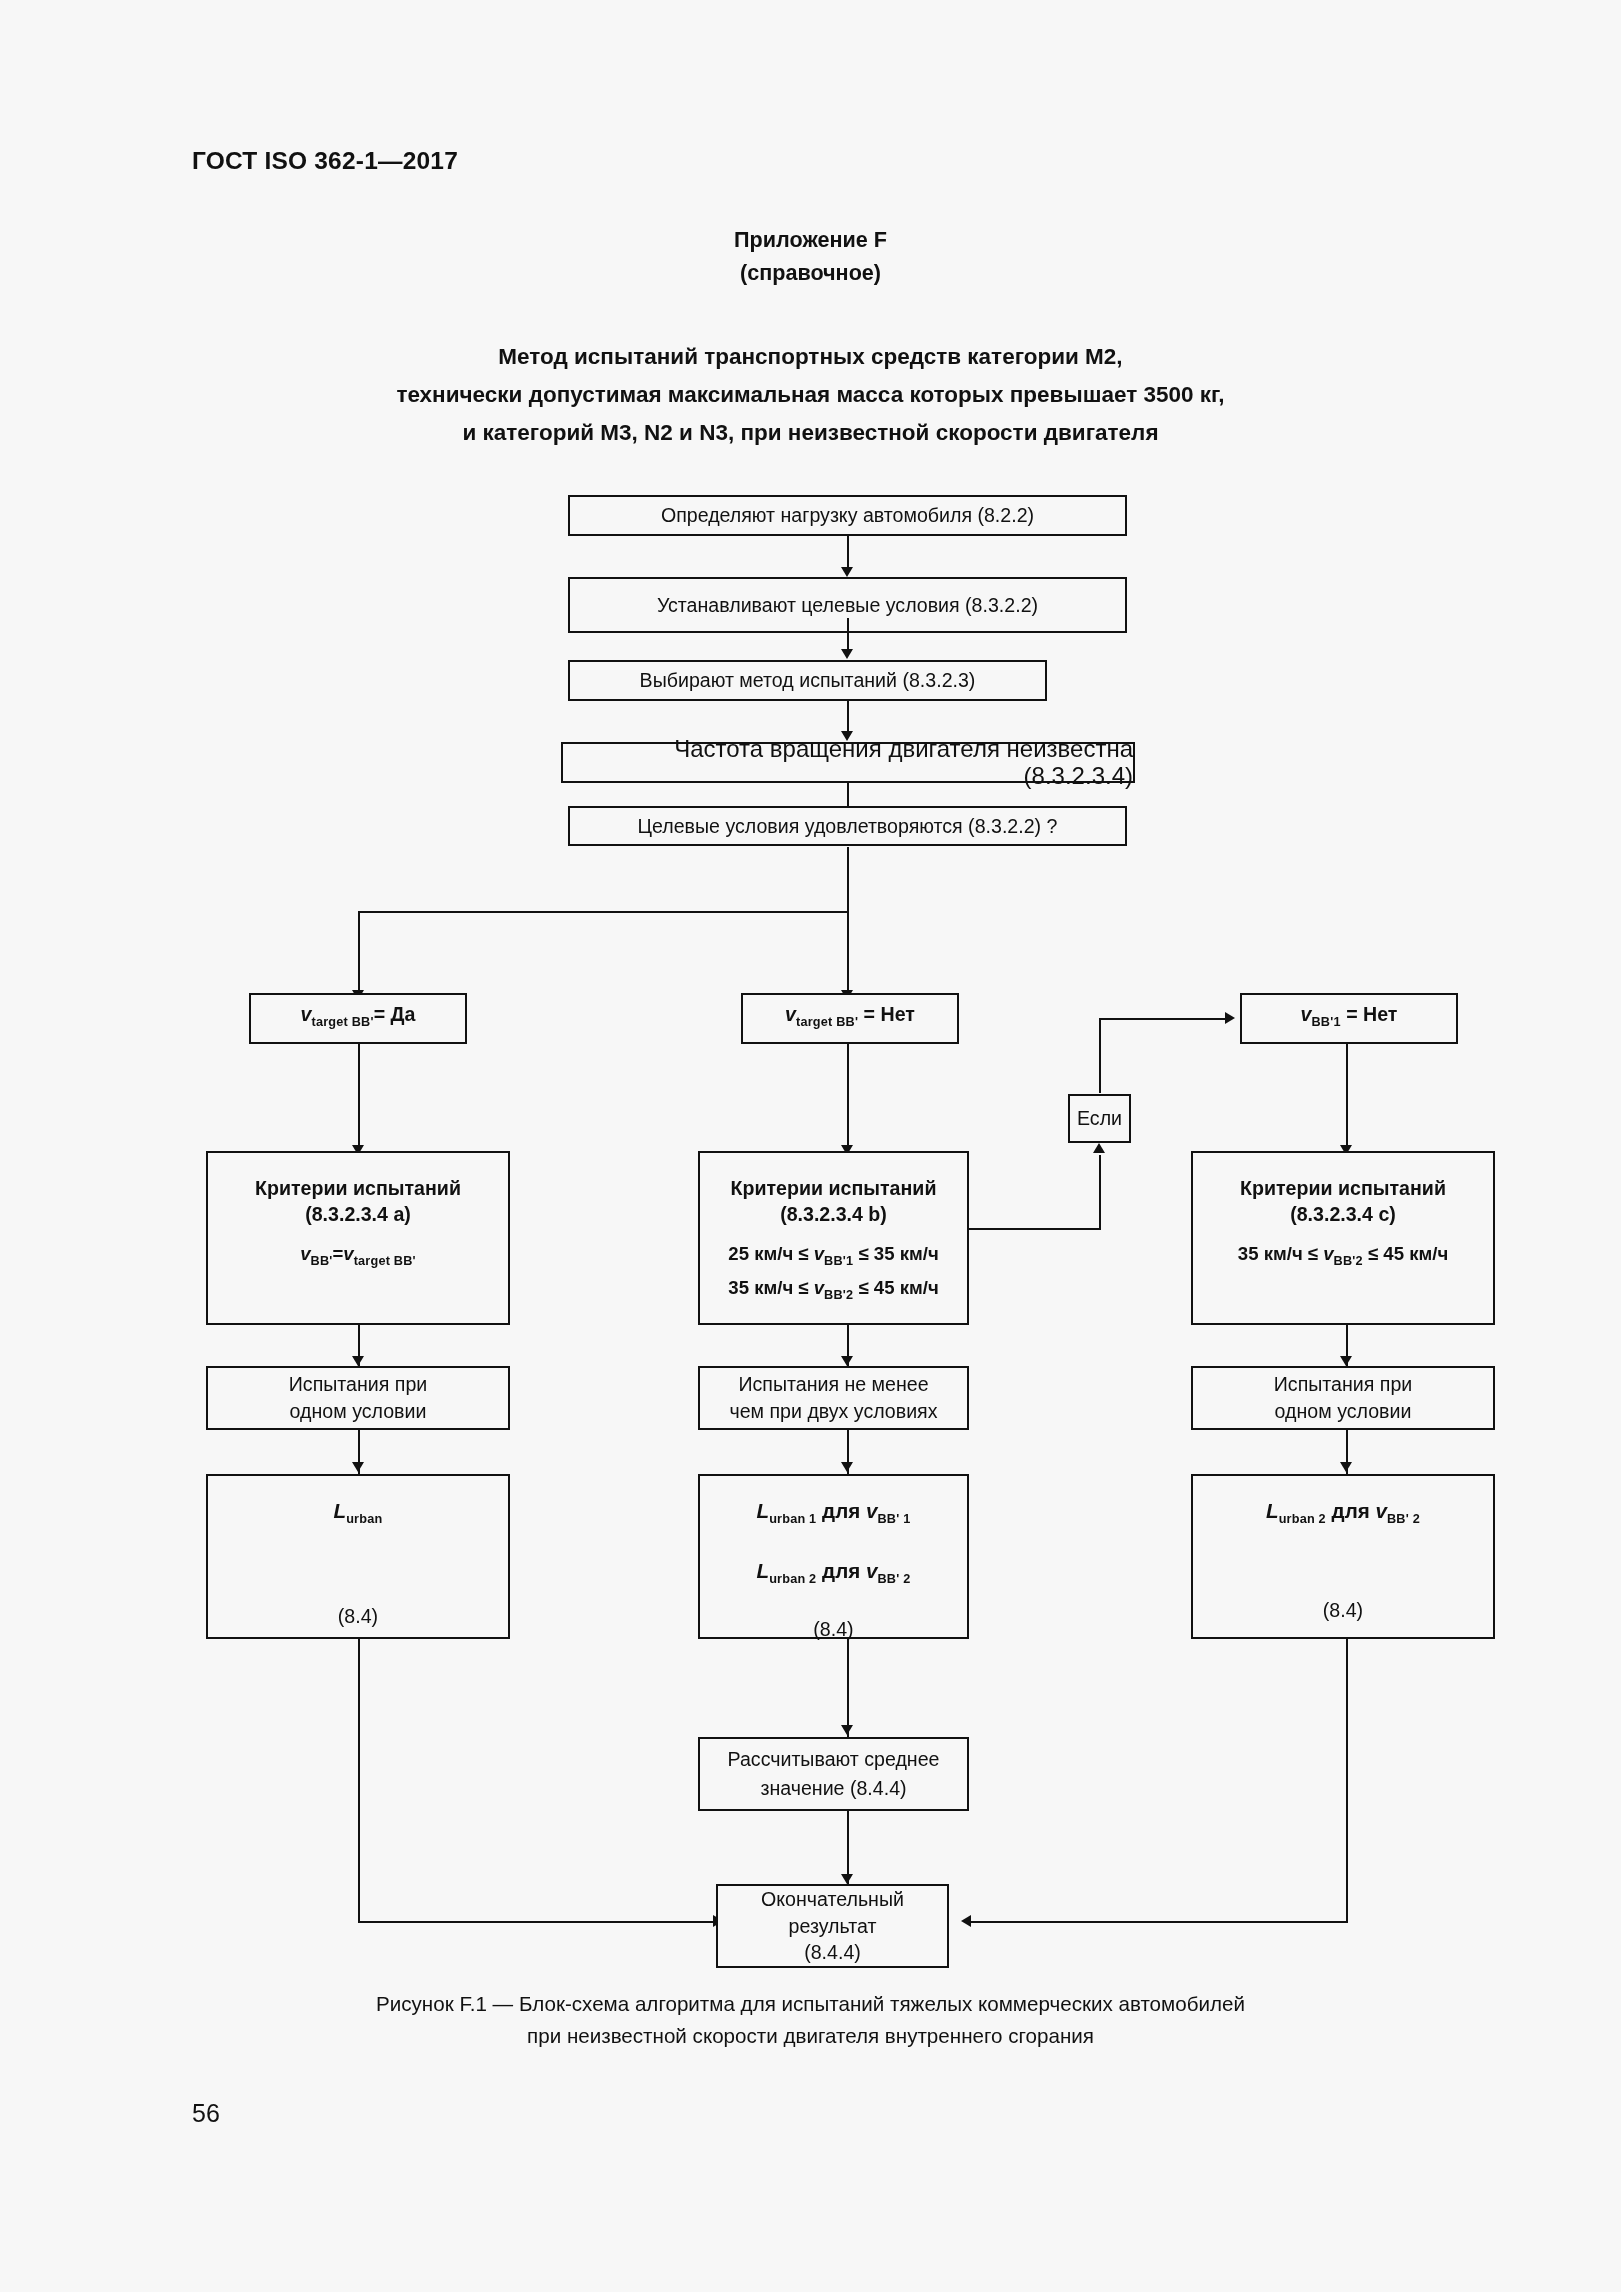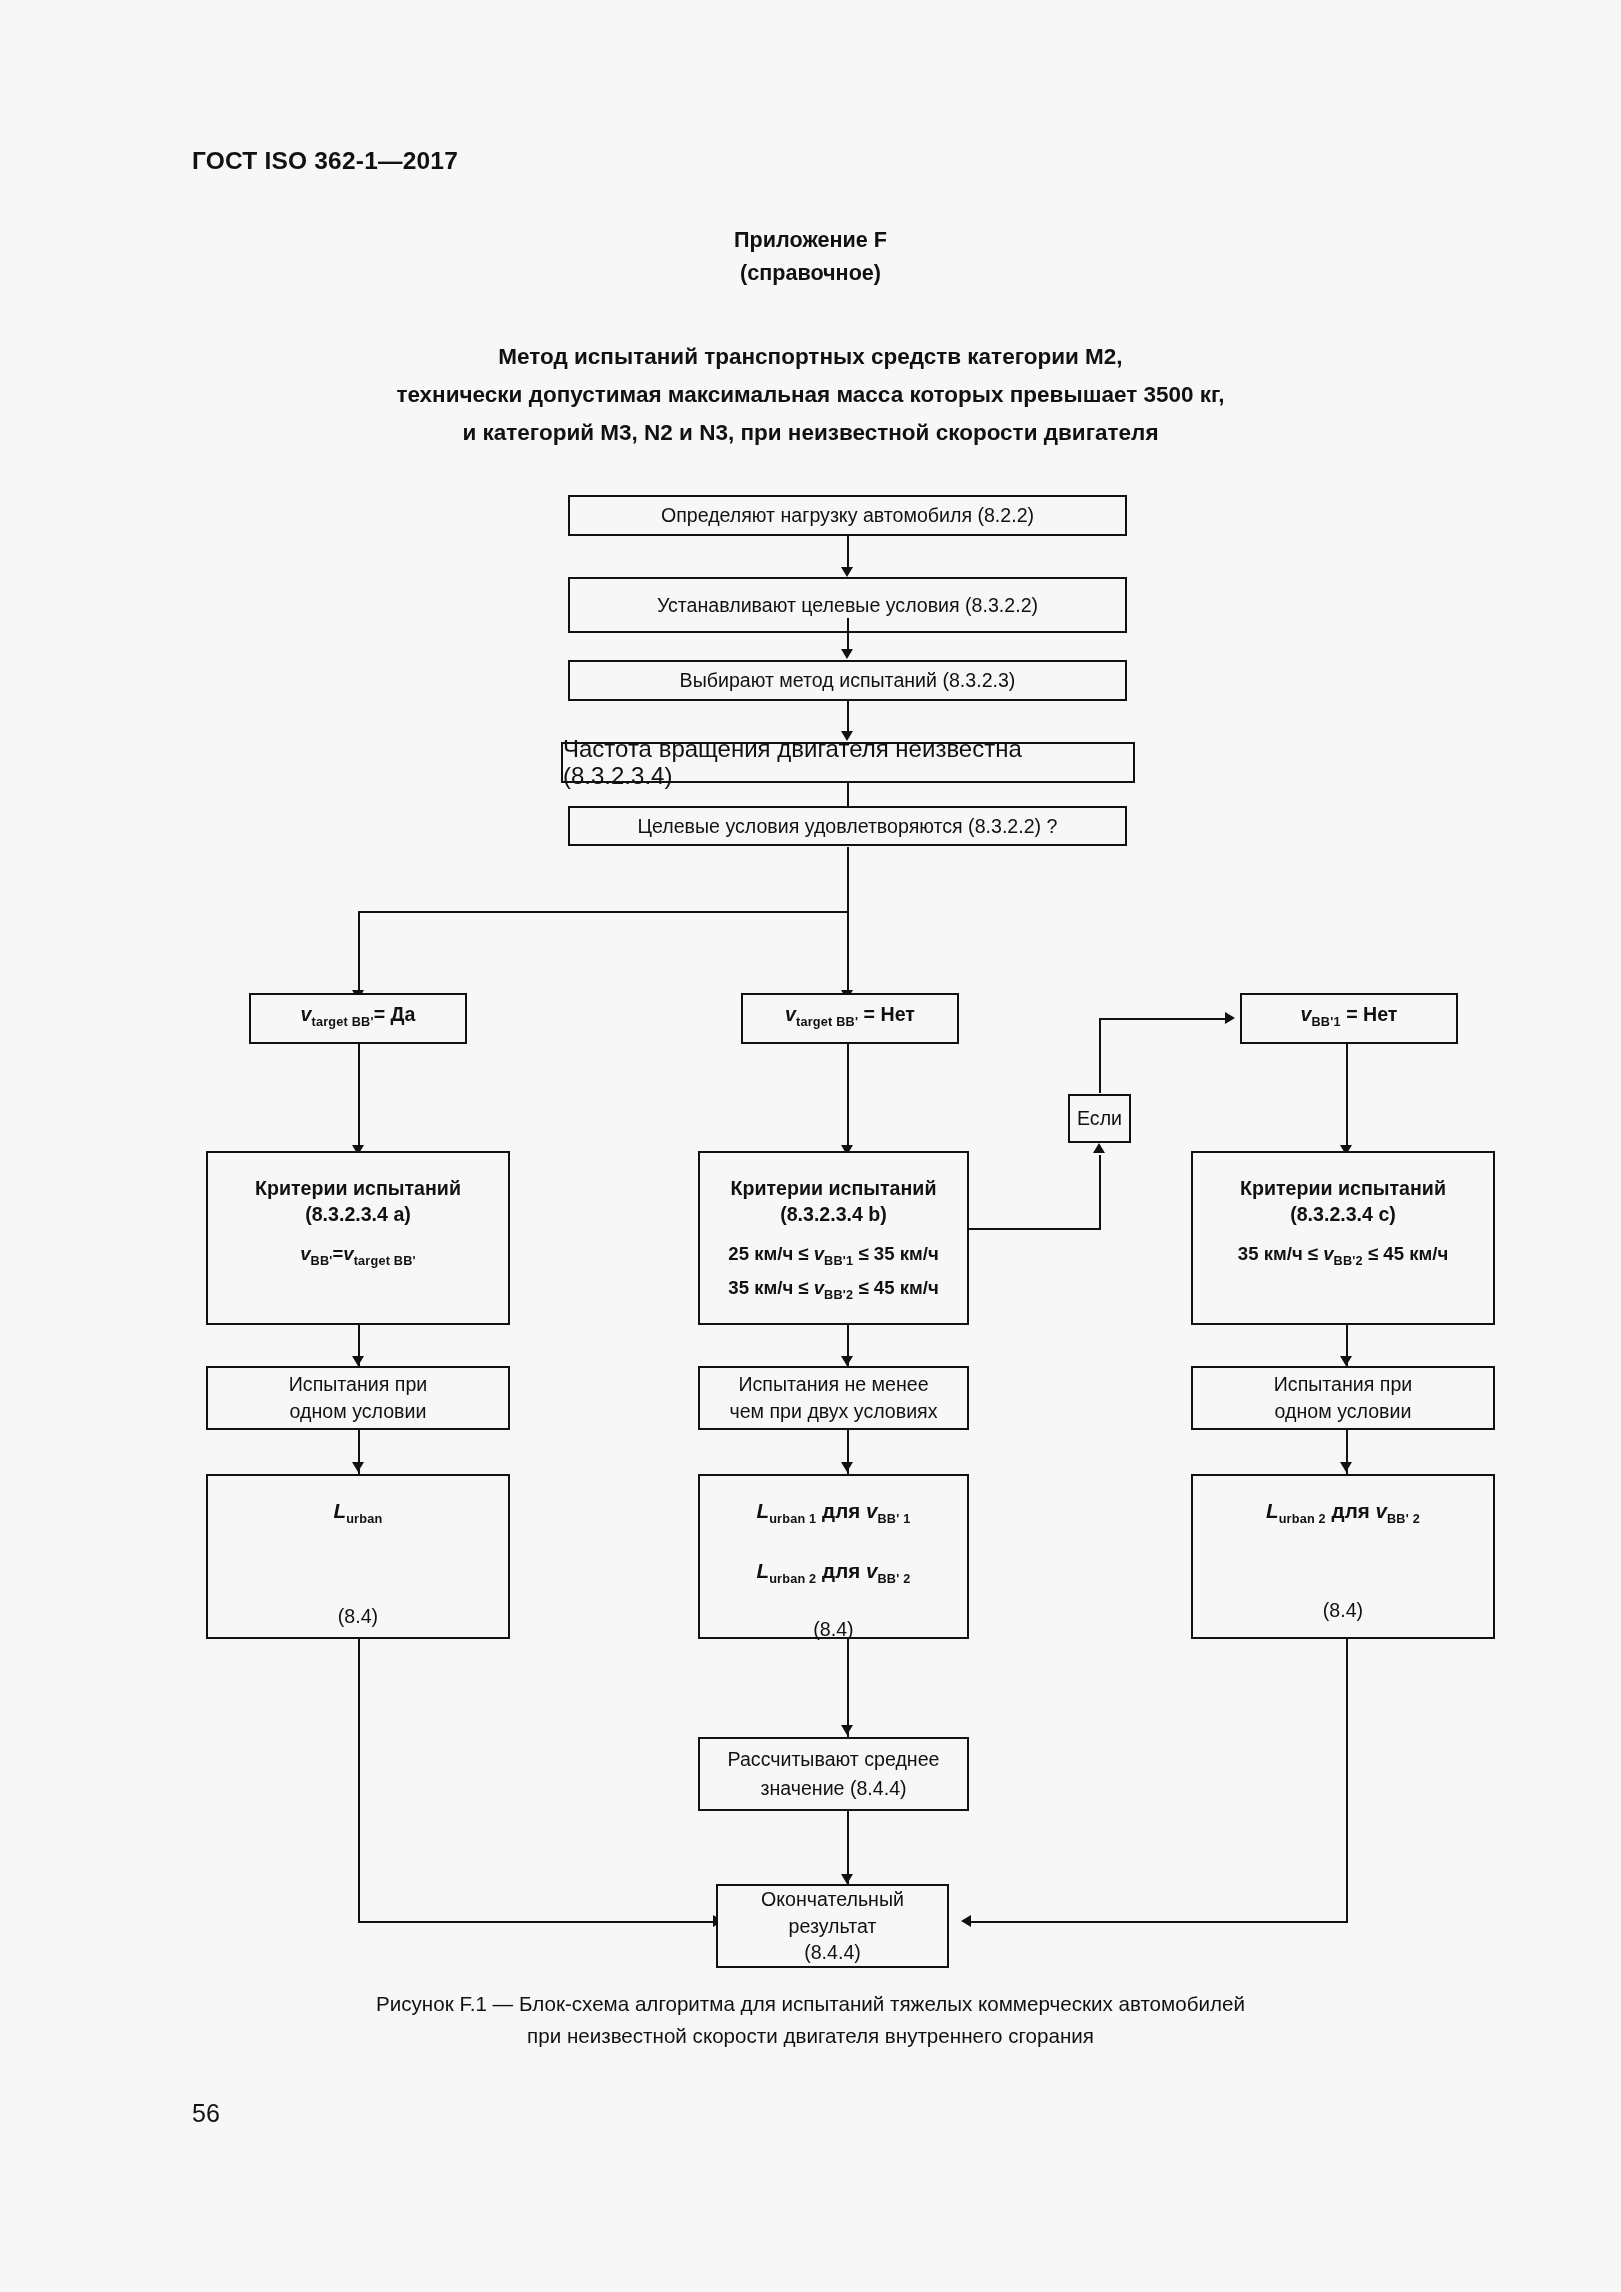--- a/index.html
+++ b/index.html
@@ -33,21 +33,21 @@
   .flow{position:absolute;left:0;top:0;width:1621px;height:2293px;}
   .box{
     position:absolute;
     box-sizing:border-box;
     border:2px solid #111;
     background:#f7f7f7;
     display:flex;flex-direction:column;
     align-items:center;
     font-size:19.6px;
     line-height:26.5px;
-    text-align:left;
+    text-align:right;
   }
   .box.center{justify-content:center;}
   .box b{font-weight:bold;}
   .ln{display:block;}
   .sub{font-size:12.7px;vertical-align:sub;font-weight:bold;letter-spacing:0.2px;}
   .ital{font-style:italic;font-weight:bold;}
   .gap{height:13.7px;}
 
   
   .v{position:absolute;width:2px;background:#111;}
@@ -89,21 +89,21 @@
     </div>
     <div class="v" style="left:847px;top:536px;height:34px;"></div>
     <div class="arw-d" style="left:841px;top:567px;"></div>
 
     <div class="box center" style="left:568px;top:577px;width:559px;height:56px;">
       <span>Устанавливают целевые условия (8.3.2.2)</span>
     </div>
     <div class="v" style="left:847px;top:618px;height:34px;"></div>
     <div class="arw-d" style="left:841px;top:649px;"></div>
 
-    <div class="box center" style="left:568px;top:660px;width:559px;height:41px;">
+    <div class="box center" style="left:568px;top:660px;width:479px;height:41px;">
       <span>Выбирают метод испытаний (8.3.2.3)</span>
     </div>
     <div class="v" style="left:847px;top:701px;height:34px;"></div>
     <div class="arw-d" style="left:841px;top:731px;"></div>
 
     <div class="box center" style="left:561px;top:742px;width:574px;height:41px;font-size:24px;">
       <span>Частота вращения двигателя неизвестна (8.3.2.3.4)</span>
     </div>
     <div class="v" style="left:847px;top:783px;height:34px;"></div>
     <div class="arw-d" style="left:841px;top:814px;"></div>

